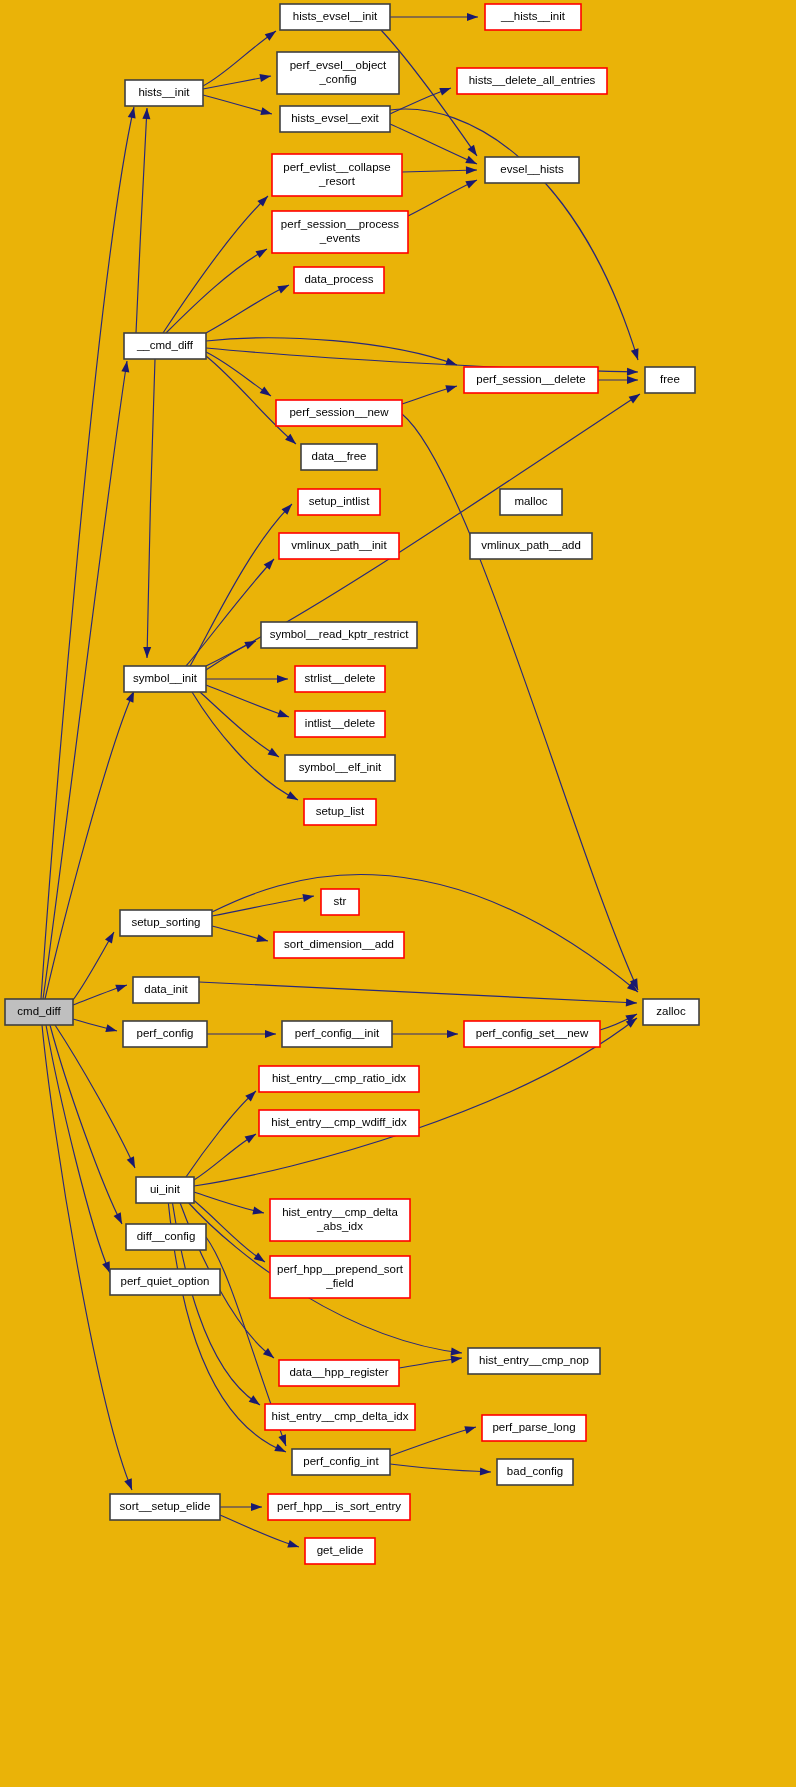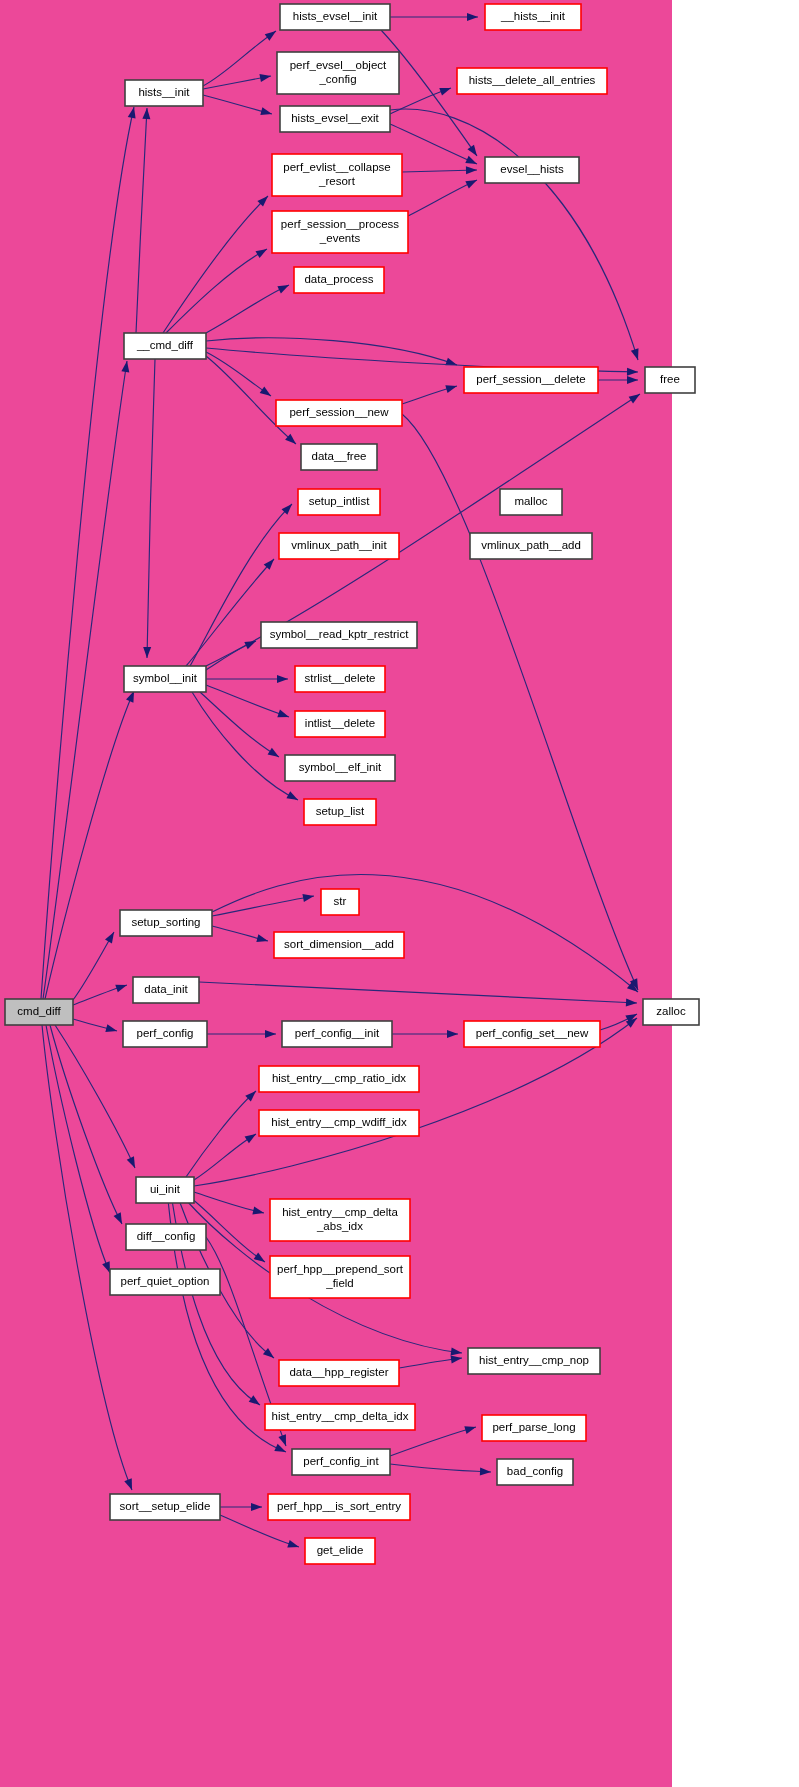--- a/index.html
+++ b/index.html
@@ -2,23 +2,23 @@
 <html><head>
 <meta charset="utf-8">
 <style>
   html, body {
     margin: 0;
     padding: 0;
     background: #ffffff;
   }
   #graph-root {
     position: relative;
-    width: 672px;
+    width: 796px;
     height: 1787px;
-    background: #ec4899;
+    background: #eab308;
     font-family: "Liberation Sans", sans-serif;
   }
   svg#callgraph {
     display: block;
     width: 799px;
     height: 1787px;
   }
   .node-box {
     stroke-width: 1.6px;
     fill: #ffffff;

